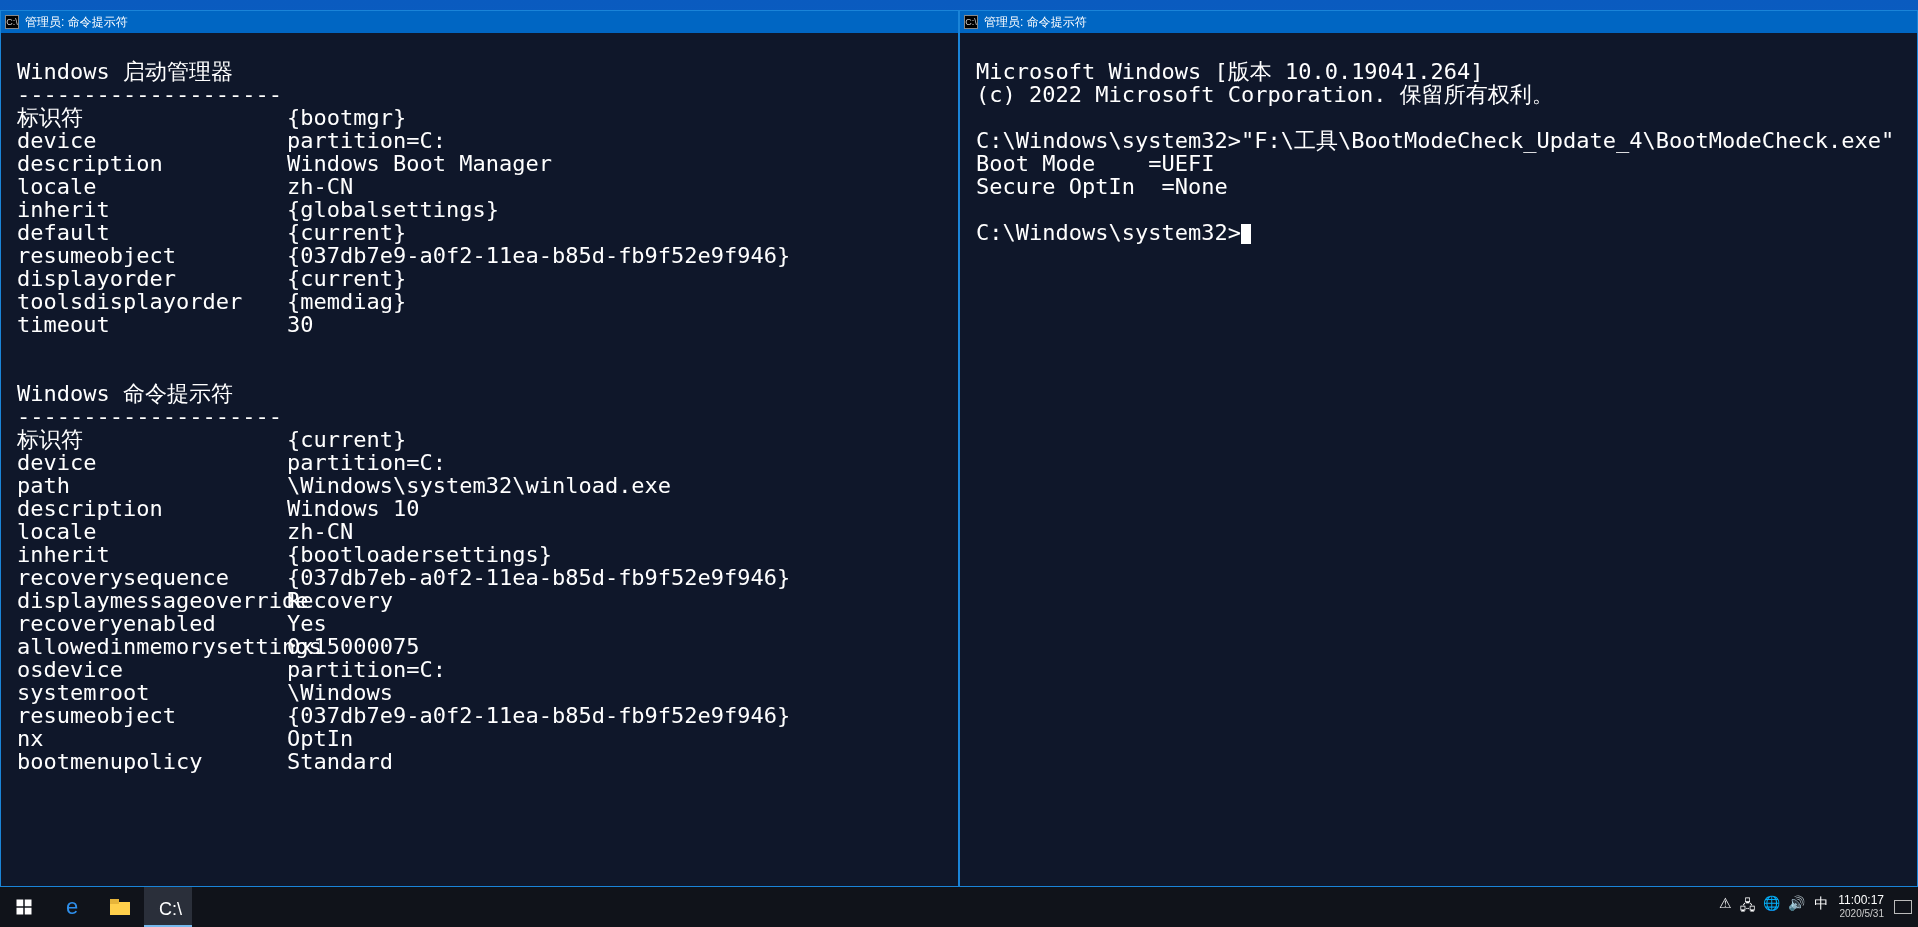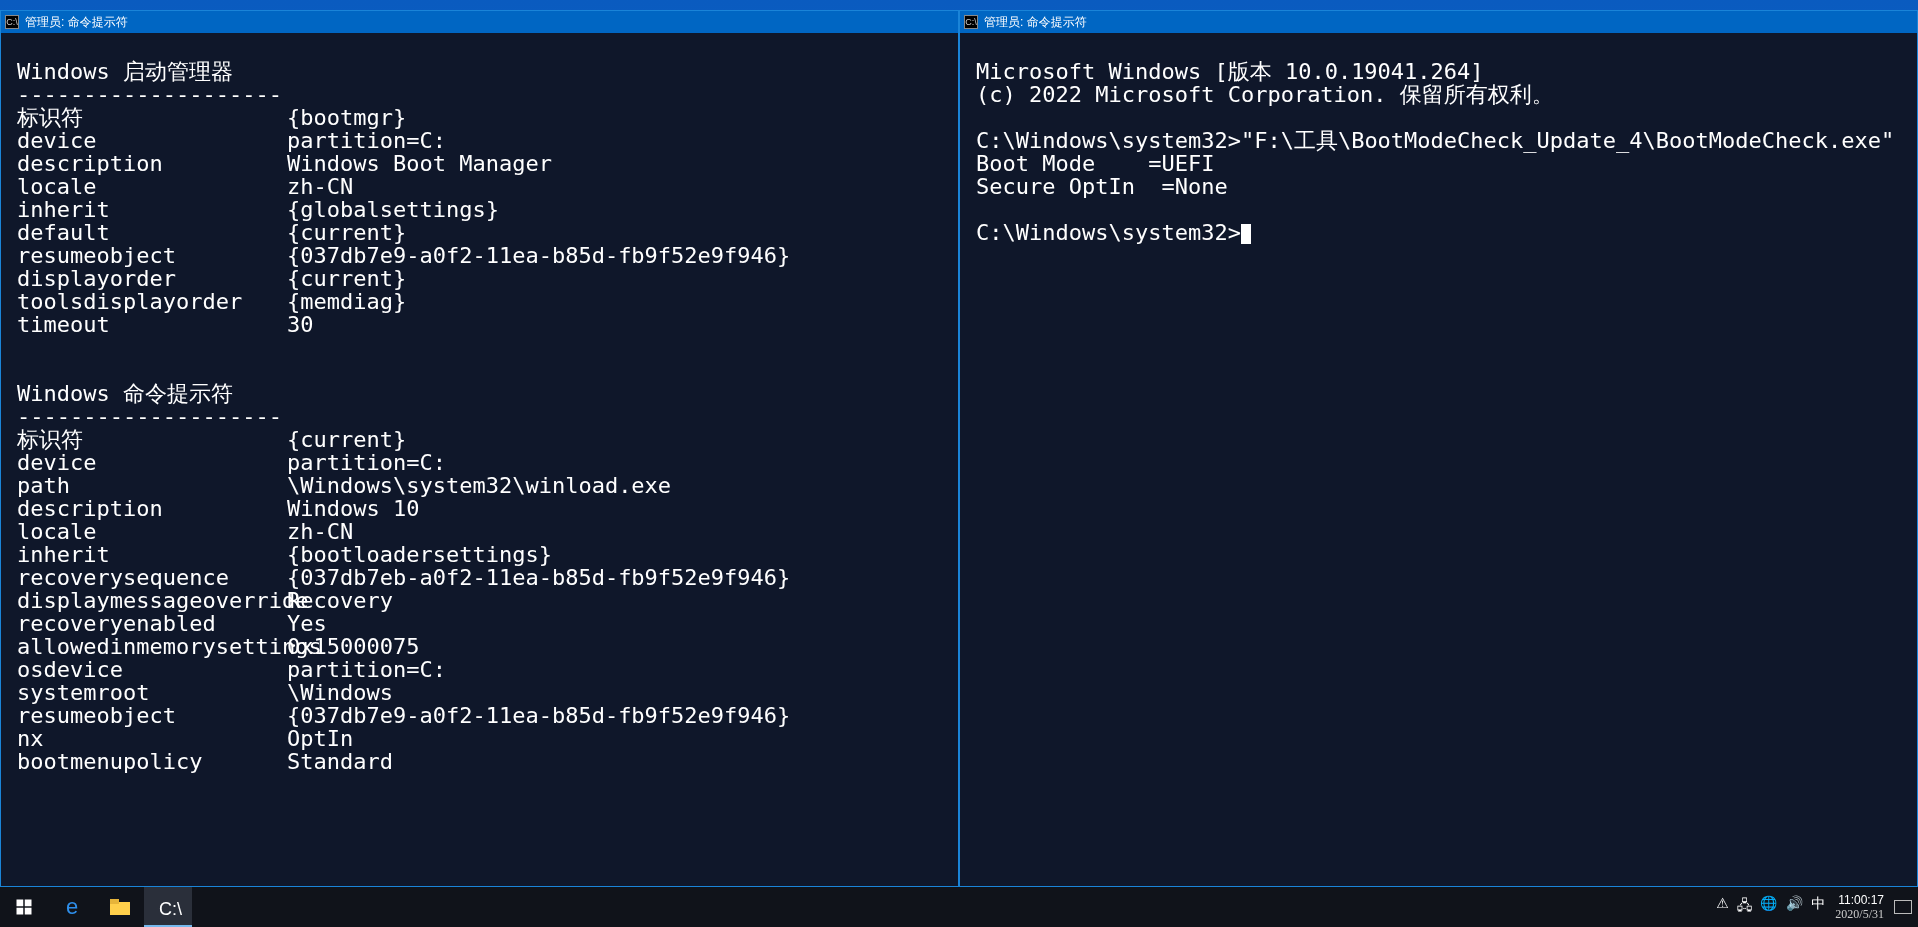--- a/index.html
+++ b/index.html
@@ -71,21 +71,21 @@
   .taskbar-btn {
     width:48px; height:100%;
     display:flex; align-items:center; justify-content:center;
     font-size:18px;
   }
   .taskbar-btn.active { background:#2a2f3a; border-bottom:2px solid #76b9ed; }
   .start-icon svg { width:18px; height:18px; }
   .taskbar-right { display:flex; align-items:center; gap:10px; font-size:12px; }
   .tray-icons { display:flex; gap:8px; font-size:14px; }
   .clock { text-align:right; line-height:14px; font-size:12px; }
-  .clock .date { font-size:12px; color:#ccc;font-family:Liberation Serif, serif; }
+  .clock .date { font-size:10px; color:#ccc; }
   .notif { width:18px;height:14px;border:1px solid #bbb; }
 
   .cursor-blink { display:inline-block; width:10px; background:#fff; height:20px; vertical-align:bottom; }
 </style>
 </head>
 <body>
 
 <div class="desktop"></div>
 
 <div class="cmd-window cmd-left">

